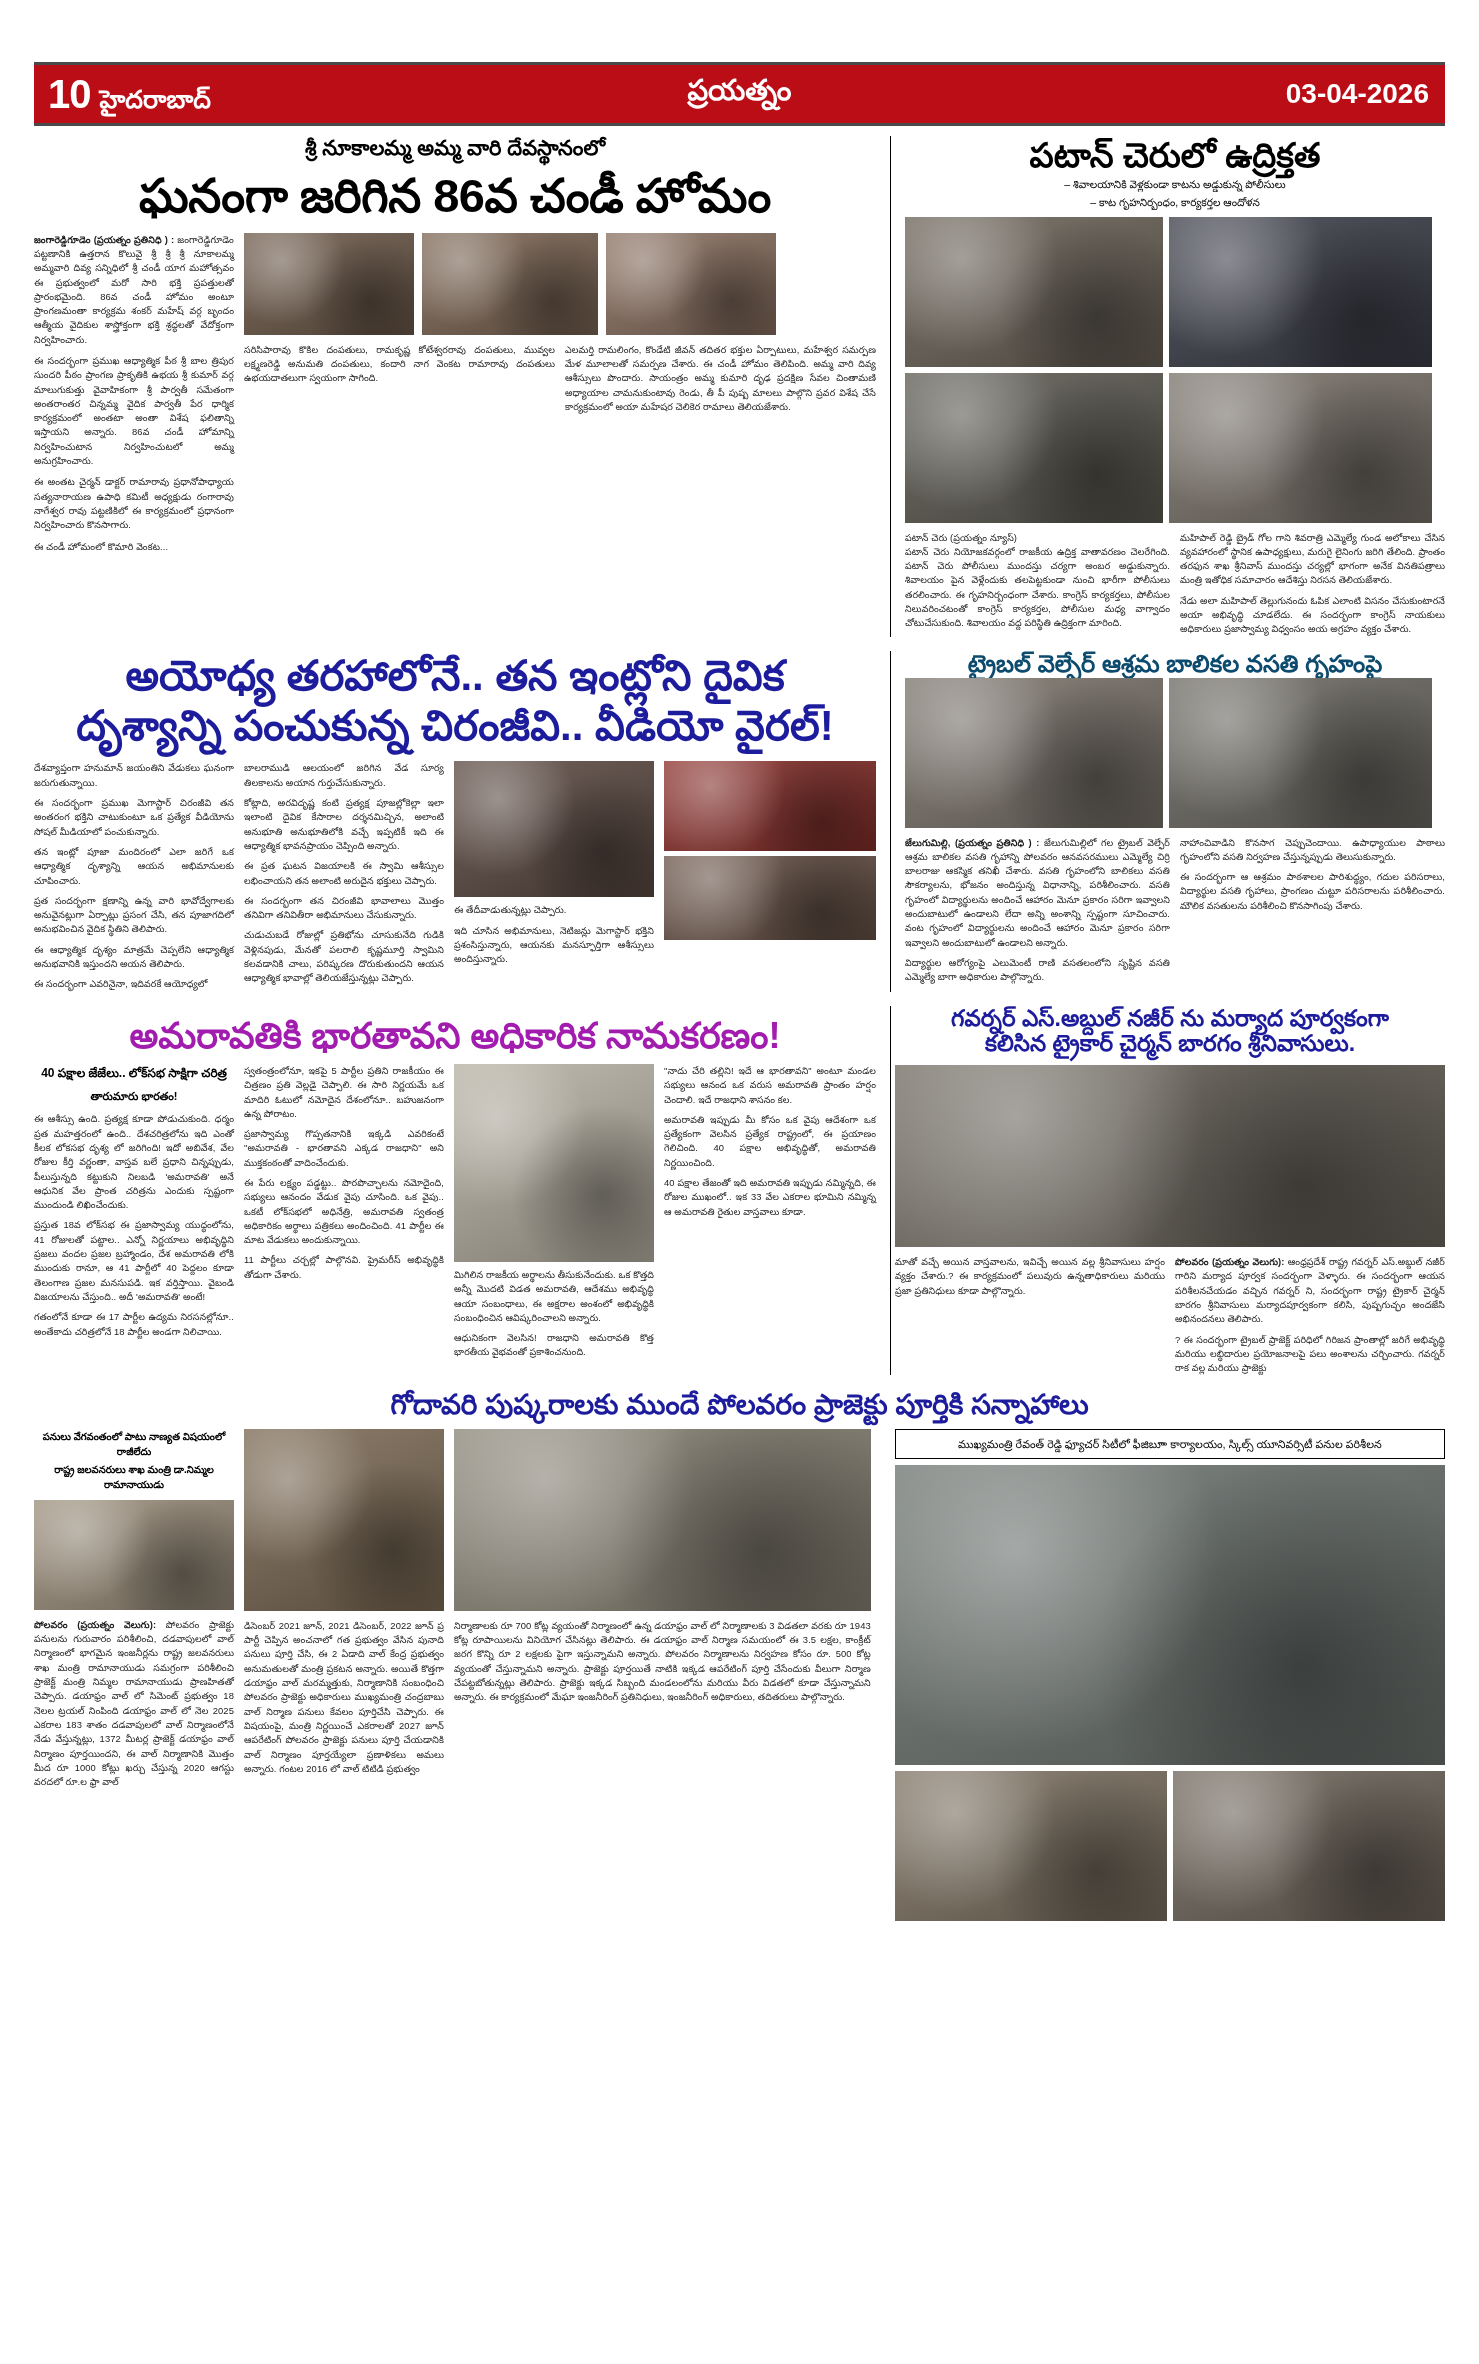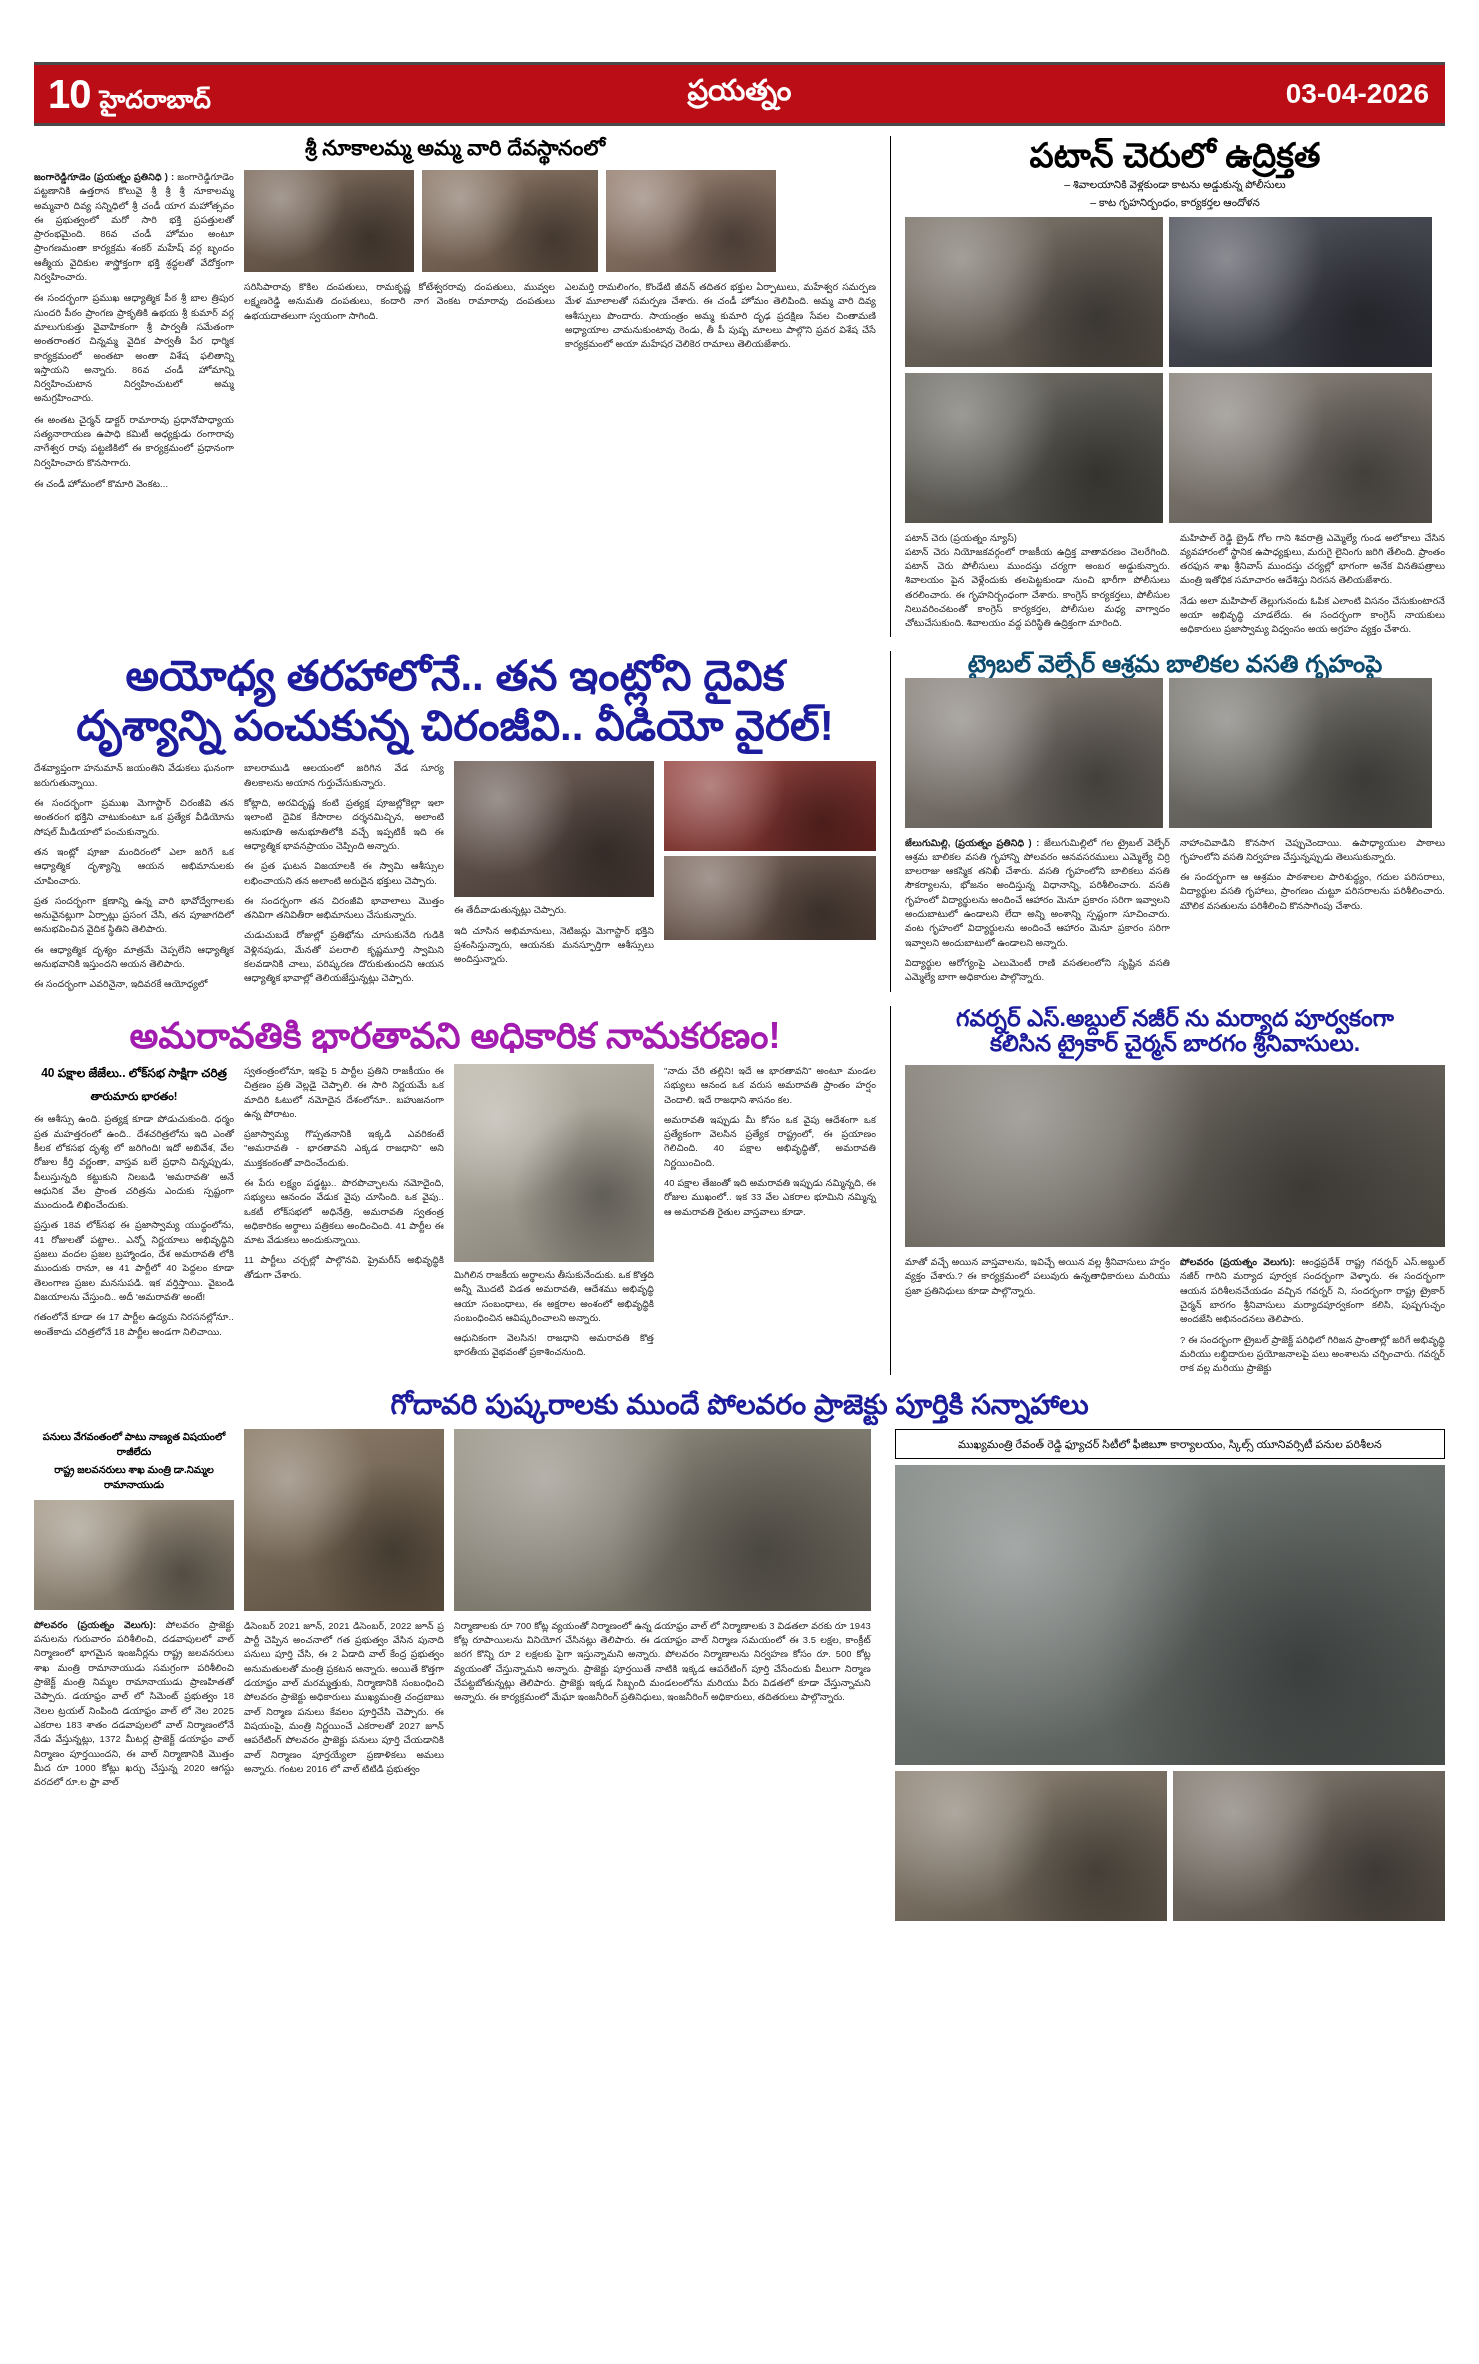--- a/index.html
+++ b/index.html
@@ -95,20 +95,21 @@
       <span class="mh-city">హైదరాబాద్</span>
     </div>
     <div class="mh-title">ప్రయత్నం</div>
     <div class="mh-date">03-04-2026</div>
   </div>
 
   <div class="top-wrap">
 
     <div class="top-left">
       <div class="kicker s1-kicker">శ్రీ నూకాలమ్మ అమ్మ వారి దేవస్థానంలో</div>
+      <div class="hl s1-hl">ఘనంగా జరిగిన 86వ చండీ హోమం</div>
 
       <div class="s1-grid">
         <div class="s1-col">
           <div class="body-text">
             <b>జంగారెడ్డిగూడెం (ప్రయత్నం ప్రతినిధి ) :</b>
             <span>జంగారెడ్డిగూడెం పట్టణానికి ఉత్తరాన కొలువై శ్రీ శ్రీ శ్రీ నూకాలమ్మ అమ్మవారి దివ్య సన్నిధిలో శ్రీ చండీ యాగ మహోత్సవం ఈ ప్రభుత్వంలో మరో సారి భక్తి ప్రపత్తులతో ప్రారంభమైంది. 86వ చండీ హోమం అంటూ ప్రాంగణమంతా కార్యక్రమ శంకర్ మహేష్ వర్గ బృందం ఆత్మీయ వైదికుల శాస్త్రోక్తంగా భక్తి శ్రద్ధలతో వేదోక్తంగా నిర్వహించారు.</span>
           </div>
           <div class="body-text" style="margin-top:7px">ఈ సందర్భంగా ప్రముఖ ఆధ్యాత్మిక పీఠ శ్రీ బాల త్రిపుర సుందరి పీఠం ప్రాంగణ ప్రాకృతికి ఉభయ శ్రీ కుమార్ వర్గ మాలుగుకుత్తు వైవాహికంగా శ్రీ పార్వతీ సమేతంగా అంతరాంతర చిన్నమ్మ వైదిక పార్వతీ పేర ధార్మిక కార్యక్రమంలో అంతటా అంతా విశేష ఫలితాన్ని ఇస్తాయని అన్నారు. 86వ చండీ హోమాన్ని నిర్వహించుటాన నిర్వహించుటలో అమ్మ అనుగ్రహించారు.</div>
           <div class="body-text" style="margin-top:7px">ఈ అంతట చైర్మన్ డాక్టర్ రామారావు ప్రధానోపాధ్యాయ సత్యనారాయణ ఉపాధి కమిటీ అధ్యక్షుడు రంగారావు నాగేశ్వర రావు పట్టణికిలో ఈ కార్యక్రమంలో ప్రధానంగా నిర్వహించారు కొనసాగారు.</div>
           <div class="body-text" style="margin-top:7px">ఈ చండీ హోమంలో కొమారి వెంకట...</div>
@@ -239,21 +240,21 @@
           <div class="body-text" style="margin-top:6px">ఆధునికంగా వెలసిన! రాజధాని అమరావతి కొత్త భారతీయ వైభవంతో ప్రకాశించనుంది.</div>
         </div>
         <div style="flex:1">
           <div class="body-text">"నాదు చేరి తల్లిని! ఇదే ఆ భారతావని" అంటూ మండల సభ్యులు ఆనంద ఒక వరుస అమరావతి ప్రాంతం హర్షం చెందాలి. ఇదే రాజధాని శాసనం కల.</div>
           <div class="body-text" style="margin-top:6px">అమరావతి ఇప్పుడు మీ కోసం ఒక వైపు ఆదేశంగా ఒక ప్రత్యేకంగా వెలసిన ప్రత్యేక రాష్ట్రంలో, ఈ ప్రయాణం గెలిచింది. 40 పక్షాల అభివృద్ధితో, అమరావతి నిర్ణయించింది.</div>
           <div class="body-text" style="margin-top:6px">40 పక్షాల తేజంతో ఇది అమరావతి ఇప్పుడు నమ్మిన్నది, ఈ రోజుల ముఖంలో.. ఇక 33 వేల ఎకరాల భూమిని నమ్మిన్న ఆ అమరావతి రైతుల వాస్తవాలు కూడా.</div>
         </div>
       </div>
     </div>
 
-    <div style="width:555px; padding-left:14px; border-left:1px solid #000;">
+    <div style="width:555px; padding-left:4px; border-left:1px solid #000;">
       <div class="hl" style="font-size:23px; color:#1c1c9c;">గవర్నర్ ఎస్.అబ్దుల్ నజీర్ ను మర్యాద పూర్వకంగా</div>
       <div class="hl" style="font-size:23px; color:#1c1c9c; margin-bottom:8px;">కలిసిన ట్రైకార్ చైర్మన్ బారగం శ్రీనివాసులు.</div>
 
       <div class="photo" style="width:100%;height:182px;background:#6f6a60"></div>
 
       <div style="display:flex; gap:10px; margin-top:8px;">
         <div style="width:50%">
           <div class="body-text">మాతో వచ్చే అయిన వాస్తవాలను, ఇవిచ్చే అయిన వల్ల శ్రీనివాసులు హర్షం వ్యక్తం చేశారు.? ఈ కార్యక్రమంలో పలువురు ఉన్నతాధికారులు మరియు ప్రజా ప్రతినిధులు కూడా పాల్గొన్నారు.</div>
         </div>
         <div style="width:50%">

